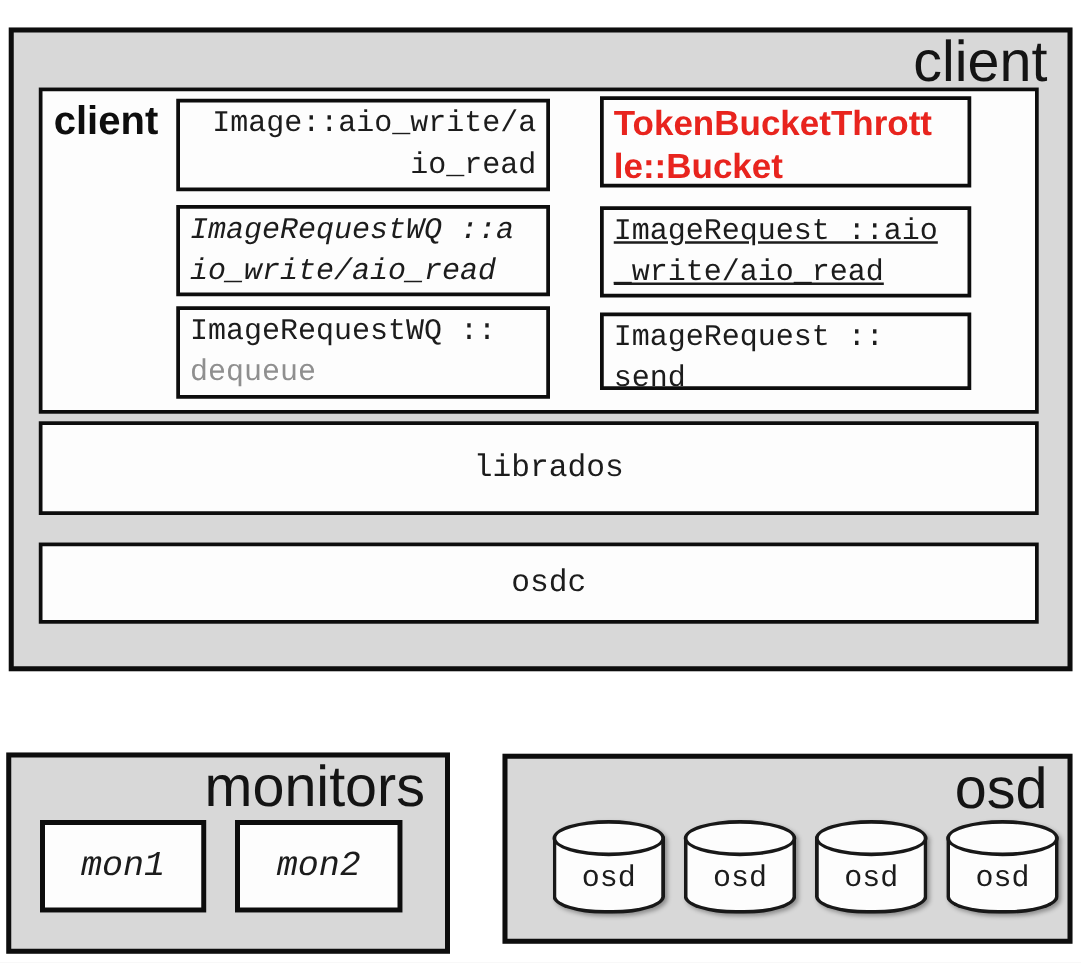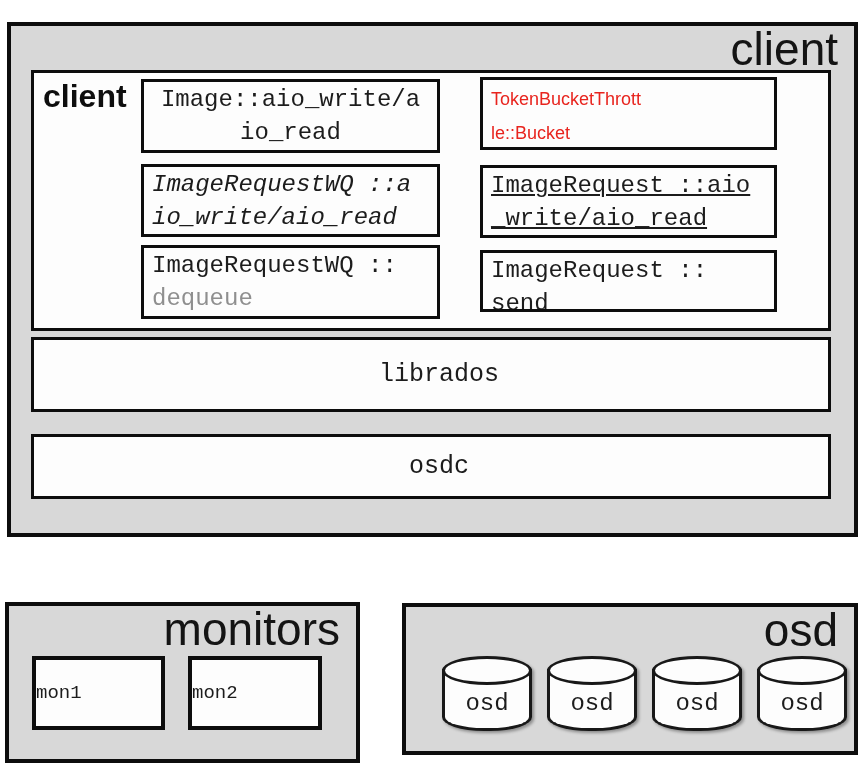--- a/index.html
+++ b/index.html
@@ -55,27 +55,27 @@
     background: #fdfdfd;
     border: 3px solid var(--border-black, #0d0d0d);
     box-sizing: border-box;
     font-family: "Liberation Mono", monospace;
     font-size: 24px;
     line-height: 33px;
     padding: 1px 8px;
     color: #1c1c1c;
     overflow: hidden;
   }
-  .ibox.center { text-align: center; }
+  .ibox.center { text-align: right; }
   .ibox .muted { color: var(--muted-text, #8f8f8f); }
 
   .ibox.accent {
     font-family: "Liberation Sans", sans-serif;
-    font-weight: 400;
-    font-size: 18px;
+    font-weight: 700;
+    font-size: 28px;
     line-height: 34px;
     color: var(--accent-red, #e8241e);
     padding: 2px 8px;
   }
 
   .lbox1 { left: 107px; top: 6px;   width: 299px; height: 74px; }
   .lbox2 { left: 107px; top: 91px;  width: 299px; height: 73px; font-style: italic; }
   .lbox3 { left: 107px; top: 172px; width: 299px; height: 74px; }
   .rbox1 { left: 446px; top: 4px;   width: 297px; height: 73px; }
   .rbox2 { left: 446px; top: 92px;  width: 297px; height: 73px; text-decoration: underline; }
@@ -95,23 +95,25 @@
 
   
   #monitors { left: 5px; top: 602px; width: 355px; height: 161px; }
   .mon-box {
     position: absolute;
     background: #fdfdfd;
     border: 4px solid var(--border-black, #0d0d0d);
     box-sizing: border-box;
     display: flex;
     align-items: center;
-    font-family: "Liberation Mono", monospace;
-    font-size: 19px;
-    color: #1c1c1c;
+    justify-content: center;
+    font-family: "Liberation Mono", monospace;
+    font-size: 28px;
+    color: #1c1c1c;
+    font-style: italic;
   }
   .mon1 { left: 23px;  top: 50px; width: 133px; height: 74px; }
   .mon2 { left: 179px; top: 50px; width: 134px; height: 74px; }
 
   
   #osd { left: 402px; top: 603px; width: 456px; height: 152px; }
   .cyl {
     position: absolute;
     width: 90px; height: 78px;
     filter: drop-shadow(2px 2px 1.5px rgba(0,0,0,0.35));

